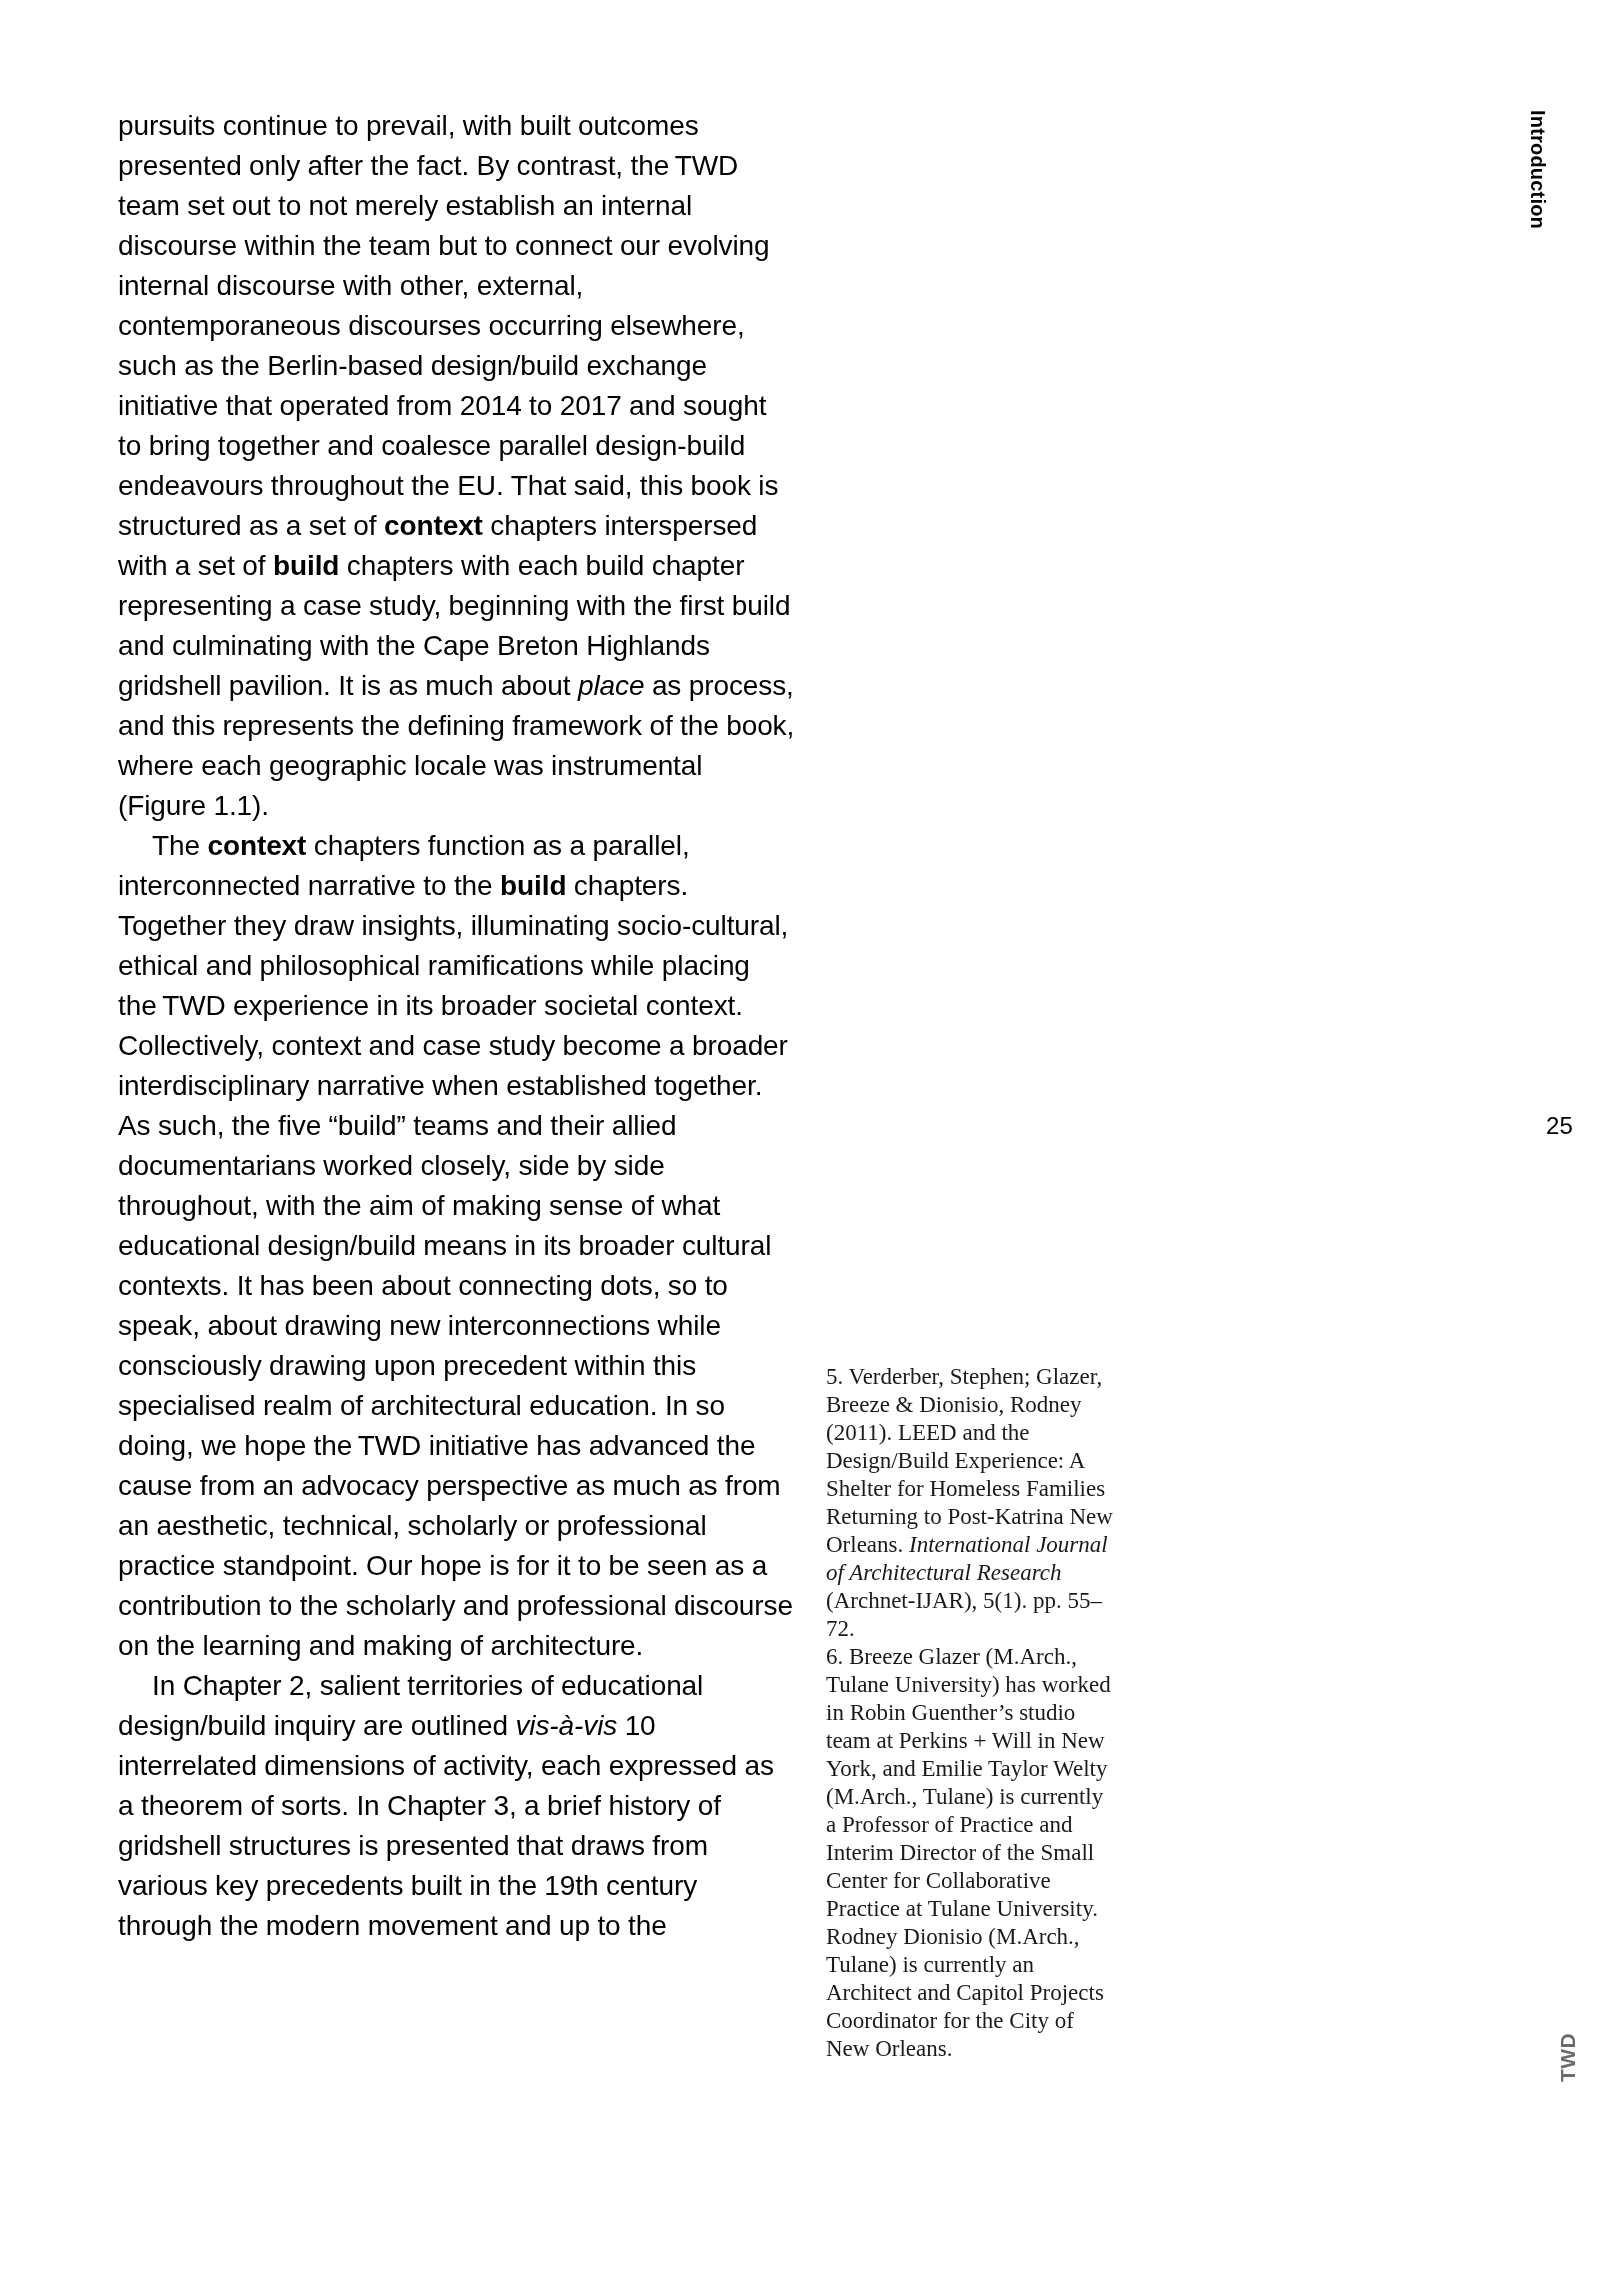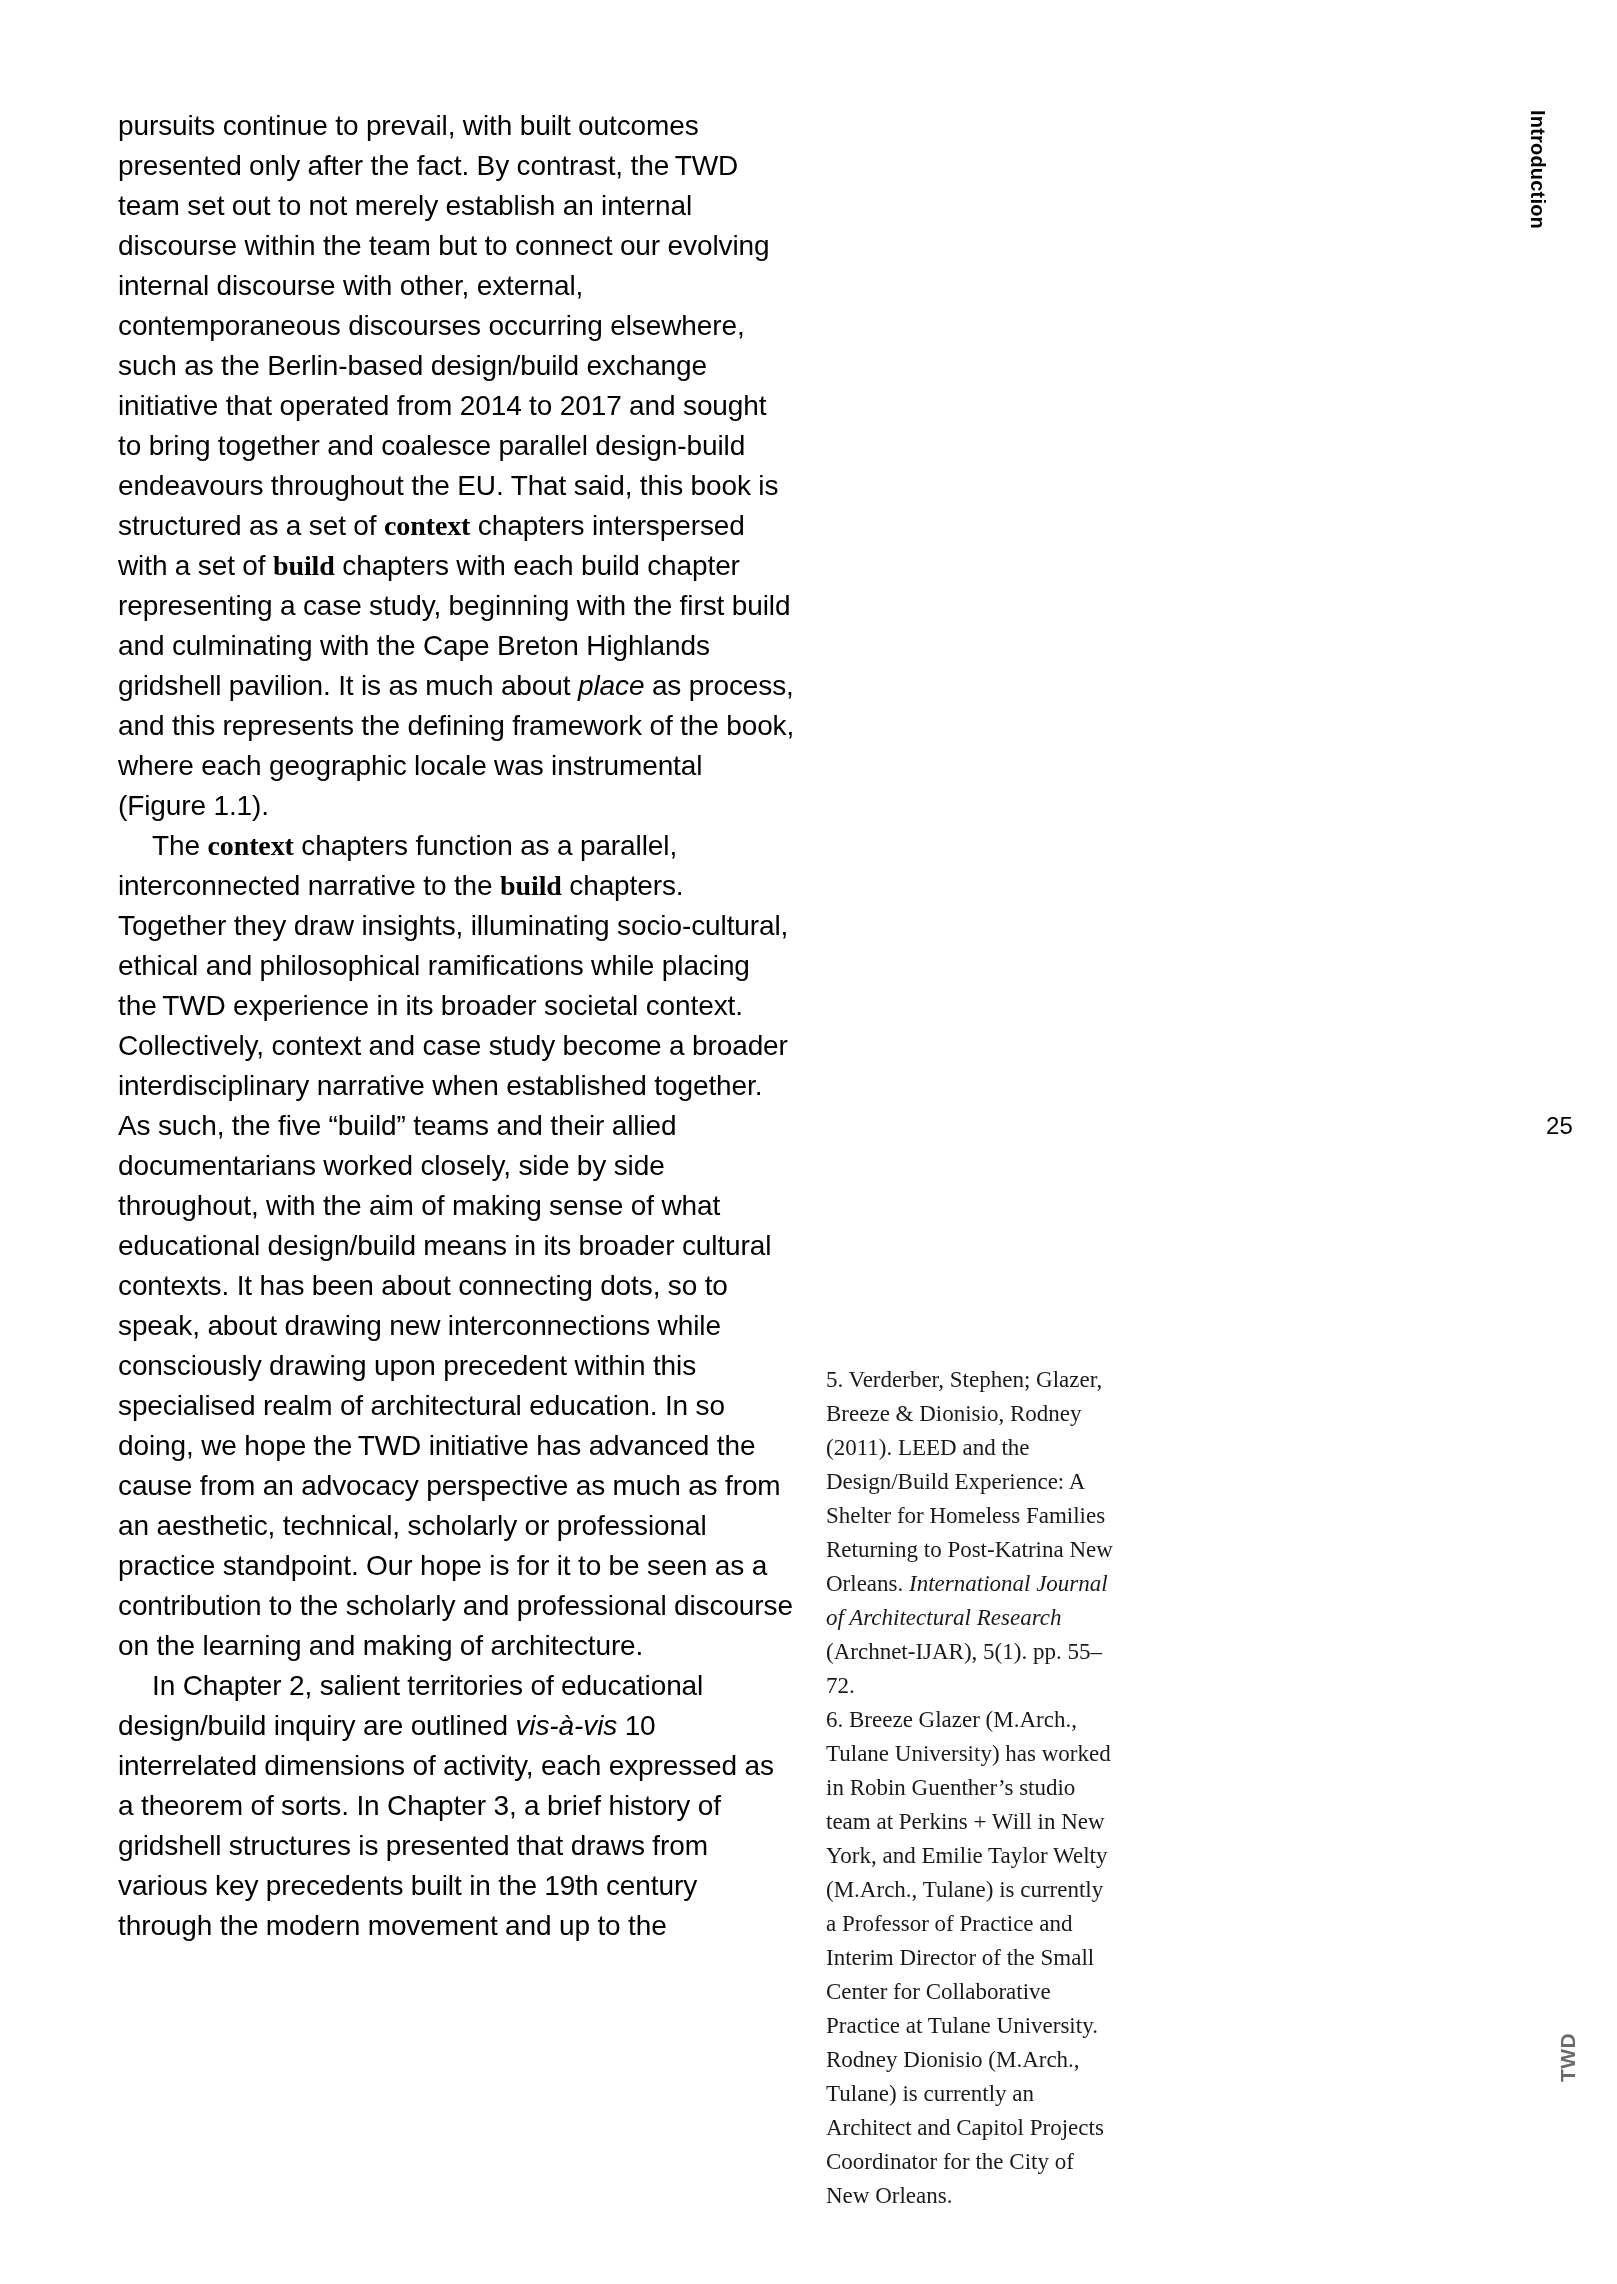--- a/index.html
+++ b/index.html
@@ -29,34 +29,34 @@
     line-height: 40px;
     letter-spacing: -0.1px;
     color: #000000;
     margin: 0;
     text-align: left;
     word-spacing: -0.2px;
   }
   .body-paragraph + .body-paragraph {
     text-indent: 34px;
   }
-  .body-paragraph b { font-weight: 700; font-family: Liberation Serif, serif; }
+  .body-paragraph b { font-weight: 700; }
   .body-paragraph i { }
 
   
   #footnote-column {
     position: absolute;
     left: 826px;
     top: 1363px;
     width: 290px;
   }
   .footnote {
     font-family: "Liberation Serif", serif;
     font-size: 23px;
-    line-height: 34px;
+    line-height: 28px;
     color: #1a1a1a;
     margin: 0;
     text-align: left;
   }
   .footnote + .footnote {
   }
   .footnote i { font-style: italic; }
 
   
   #running-head {

